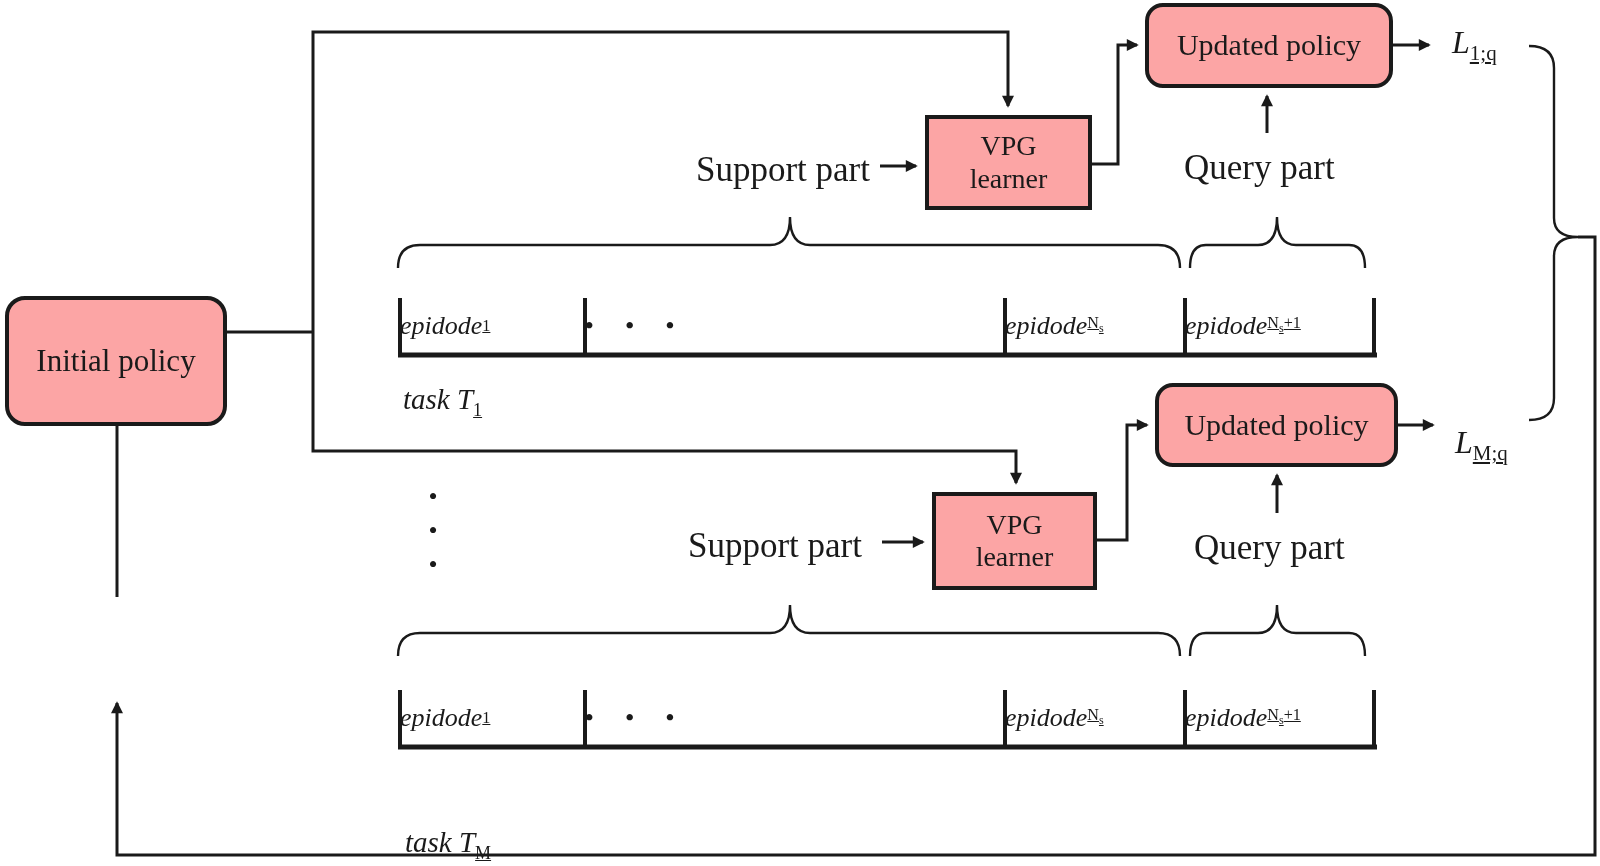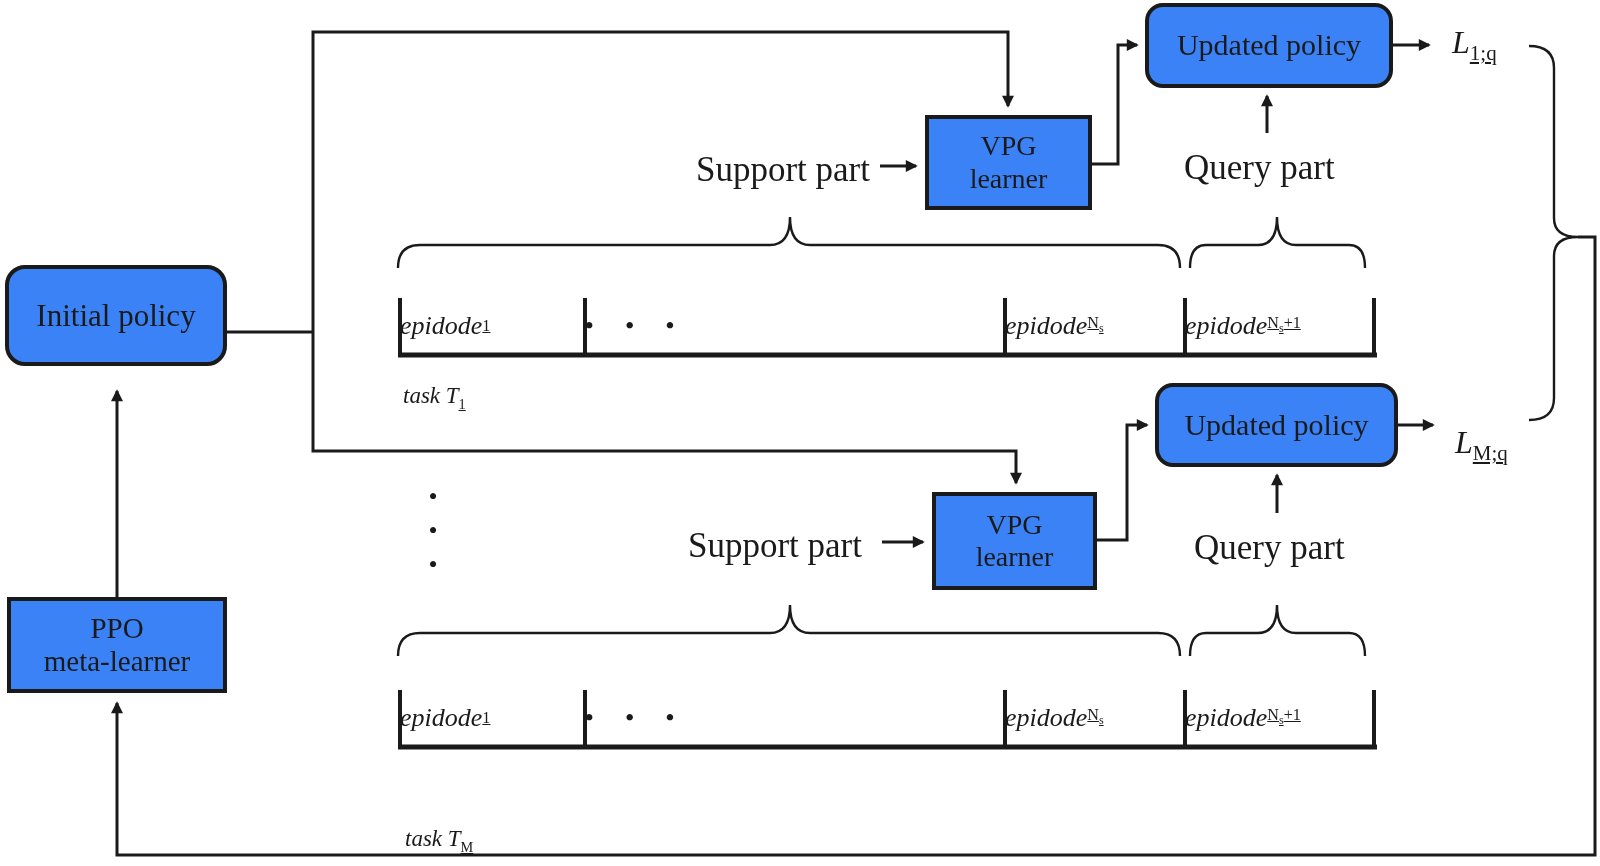--- a/index.html
+++ b/index.html
@@ -3,36 +3,36 @@
 <meta charset="utf-8">
 <style>
   html,body{margin:0;padding:0;background:#ffffff;}
   #canvas{
     position:relative;width:1600px;height:866px;background:#ffffff;
     font-family:"Liberation Serif","DejaVu Serif",serif;color:#1a1a1a;overflow:hidden;
   }
   #wires{position:absolute;left:0;top:0;width:1600px;height:866px;}
   .box{
     position:absolute;display:flex;flex-direction:column;align-items:center;justify-content:center;
-    border:4px solid #1a1a1a;background:#3b82f6;box-sizing:border-box;text-align:center;
+    border:4px solid #1a1a1a;background:#fca5a5;box-sizing:border-box;text-align:center;
   }
   .rounded{border-radius:20px;}
   .box .bl{font-size:30px;line-height:1.15;white-space:nowrap;}
   .lbl{position:absolute;white-space:nowrap;}
   .part-label{font-size:35px;}
   .math{font-style:italic;}
   .ep{
     position:absolute;height:55px;display:flex;align-items:center;justify-content:flex-start;
     font-size:26px;font-style:italic;white-space:nowrap;
   }
   .ep sub, .task sub{font-style:normal;text-decoration:underline;}
   sub{font-size:0.62em;line-height:0;}
   sub sub{font-size:0.75em;}
   .dots-h{font-style:normal;font-size:24px;letter-spacing:13px;font-weight:bold;}
-  .task{font-size:23px;}
+  .task{font-size:29px;}
   .loss{font-size:32px;}
   .loss sub{font-style:normal;font-size:21px;text-decoration:underline;}
   .vdots{
     position:absolute;display:flex;flex-direction:column;align-items:center;gap:12px;
     font-size:26px;line-height:0.85;
   }
 </style>
 </head>
 <body>
 
@@ -75,28 +75,24 @@
     <path d="M398,656 Q398,633 420,633 H770 Q790,633 790,605 Q790,633 810,633 H1158 Q1180,633 1180,656" stroke="#1a1a1a" stroke-width="2.4" fill="none"></path>
     <path d="M1190,656 Q1190,633 1206,633 H1258 Q1277,633 1277,605 Q1277,633 1296,633 H1349 Q1365,633 1365,656" stroke="#1a1a1a" stroke-width="2.4" fill="none"></path>
 
     <path d="M398,355 H1377" stroke="#1a1a1a" stroke-width="5" fill="none"></path>
     <path d="M400,298 V353 M585,298 V353 M1005,298 V353 M1185,298 V353 M1374,298 V353" stroke="#1a1a1a" stroke-width="4" fill="none"></path>
 
     <path d="M398,747 H1377" stroke="#1a1a1a" stroke-width="5" fill="none"></path>
     <path d="M400,690 V745 M585,690 V745 M1005,690 V745 M1185,690 V745 M1374,690 V745" stroke="#1a1a1a" stroke-width="4" fill="none"></path>
   </svg>
 
-  <div class="box rounded" style="left:5px;top:265px;width:222px;height:101px">
+  <div class="box rounded" style="left:5px;top:296px;width:222px;height:130px">
     <div class="bl" style="font-size:31px">Initial policy</div>
   </div>
 
-  <div class="box" style="left:7px;top:597px;width:220px;height:96px">
-    <div class="bl" style="font-size:29px">PPO</div>
-    <div class="bl" style="font-size:29px">meta-learner</div>
-  </div>
 
   <div class="box" style="left:925px;top:115px;width:167px;height:95px">
     <div class="bl" style="font-size:28px">VPG</div>
     <div class="bl" style="font-size:28px">learner</div>
   </div>
 
   <div class="box" style="left:932px;top:492px;width:165px;height:98px">
     <div class="bl" style="font-size:28px">VPG</div>
     <div class="bl" style="font-size:28px">learner</div>
   </div>

